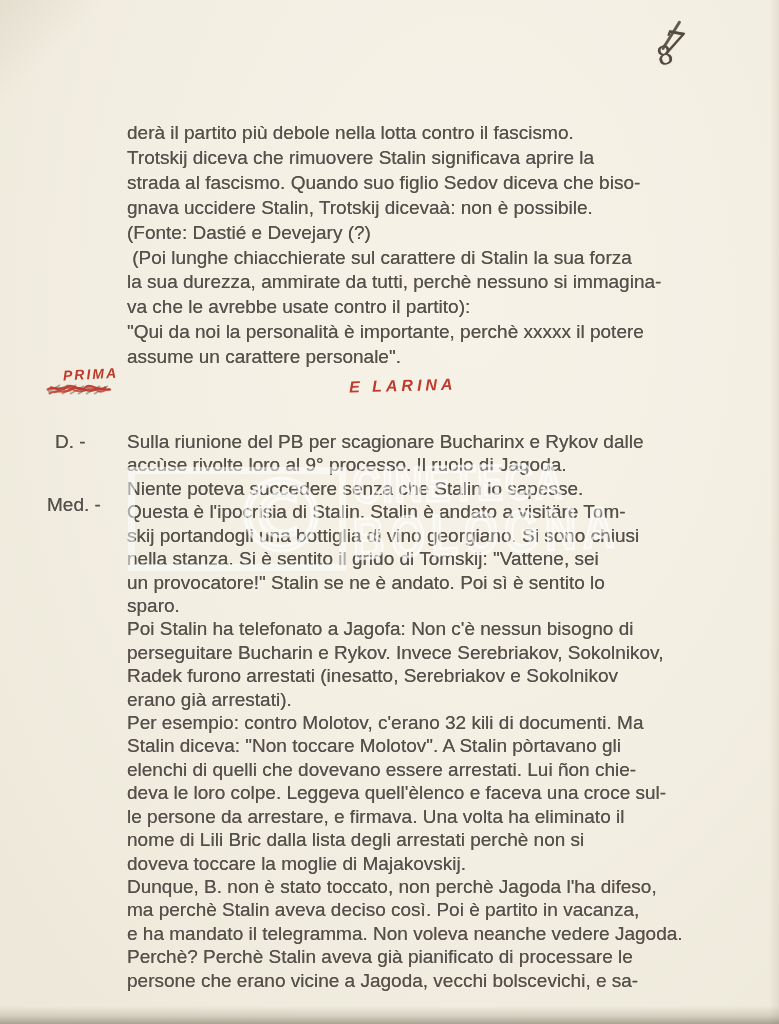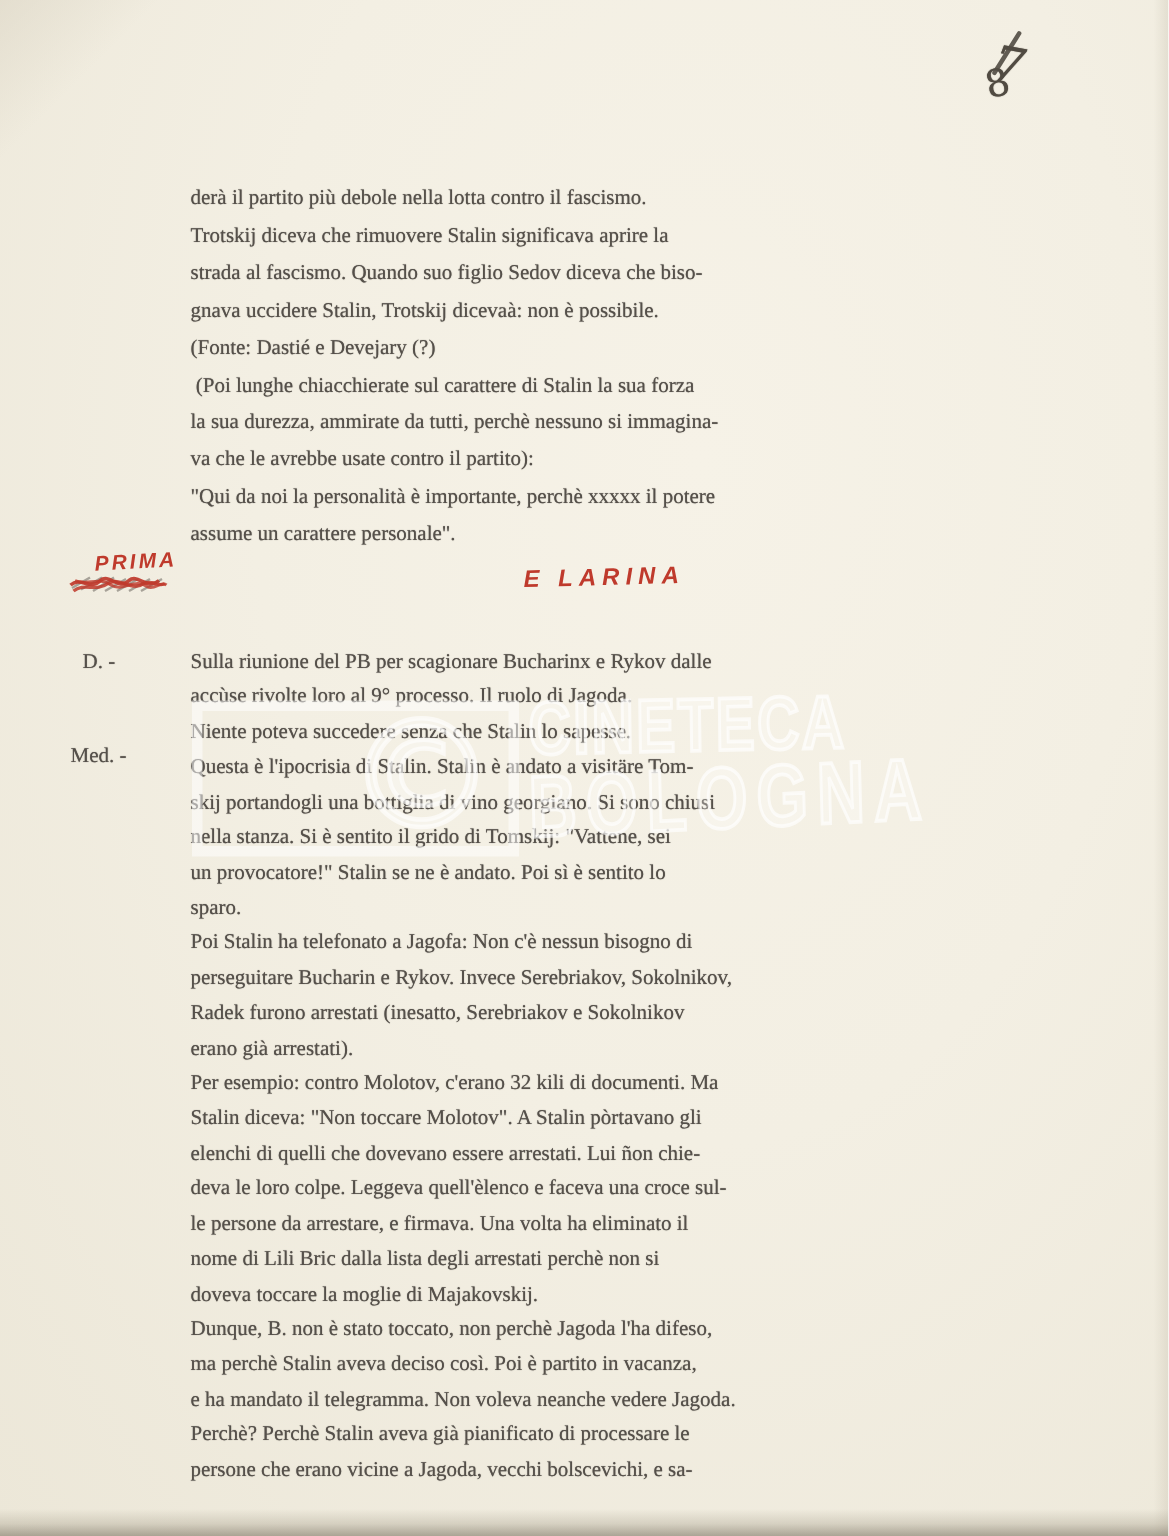--- a/index.html
+++ b/index.html
@@ -20,22 +20,22 @@
   .bottom-shadow{
     position:absolute;left:0;right:0;bottom:0;height:18px;
     background:linear-gradient(to bottom, rgba(146,138,119,0) 0%, rgba(146,138,119,0.28) 55%, rgba(114,106,89,0.55) 100%);
   }
   .right-shadow{
     position:absolute;top:0;bottom:0;right:0;width:10px;
     background:linear-gradient(to right, rgba(160,152,132,0) 0%, rgba(160,152,132,0.18) 100%);
   }
   .typed{
     position:absolute;
-    font-family:Liberation Serif, serif;
-    font-size:14px;line-height:24.9px;
+    font-family:Liberation Sans, sans-serif;
+    font-size:19px;line-height:24.9px;
     color:#55504a;
     text-shadow:0 0 0.6px rgba(85,80,74,0.85);
     white-space:pre;
     z-index:2;
   }
   .intro{left:127px;top:121px;}
   .dialogue-text{line-height:23.4px;}
   .d-label-1{left:55px;top:430px;}
   .d-text-1{left:127px;top:430px;}
   .d-label-2{left:47px;top:477px;margin-top:16px;}

